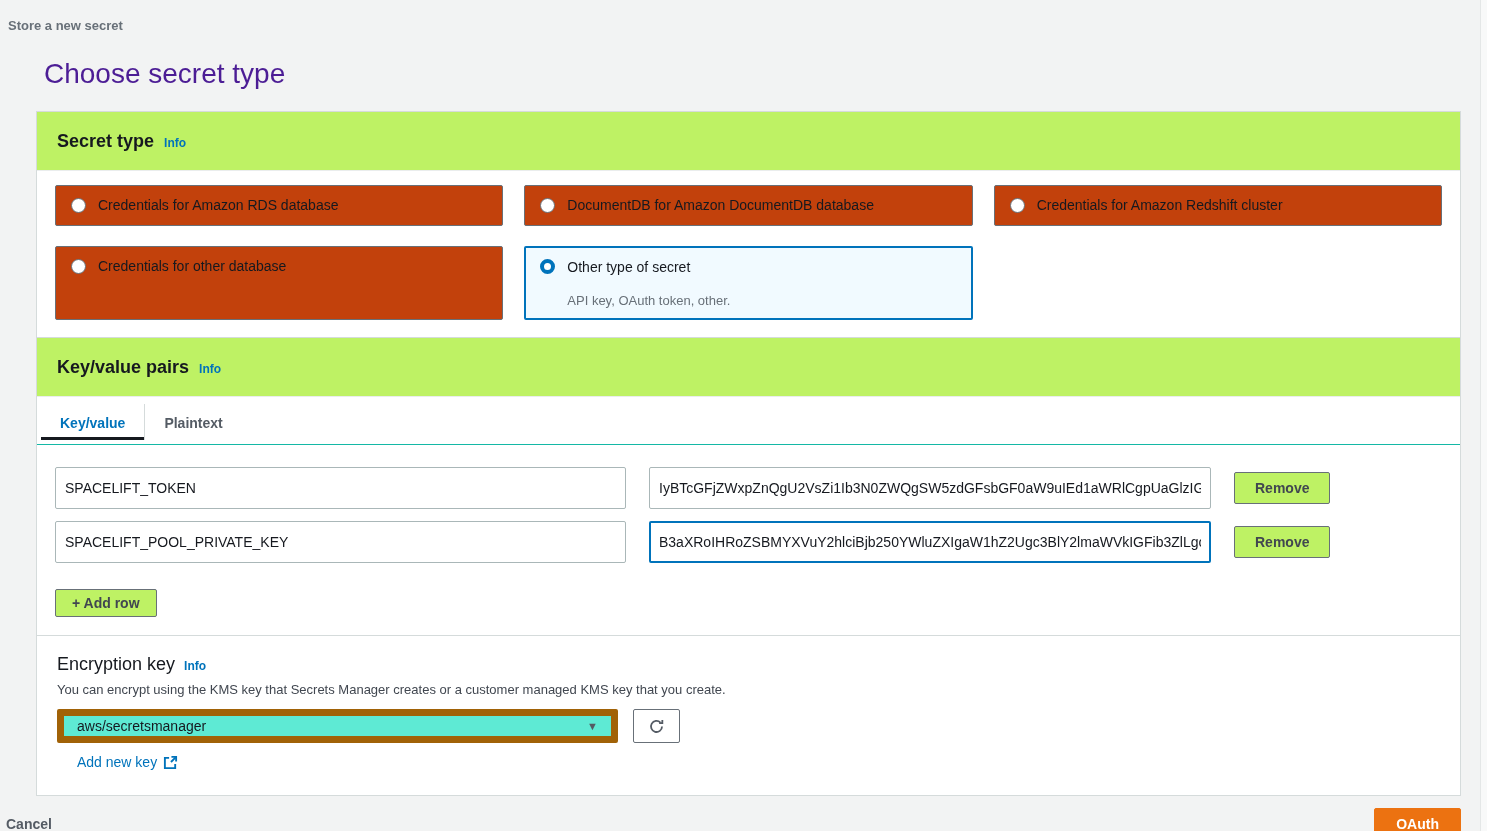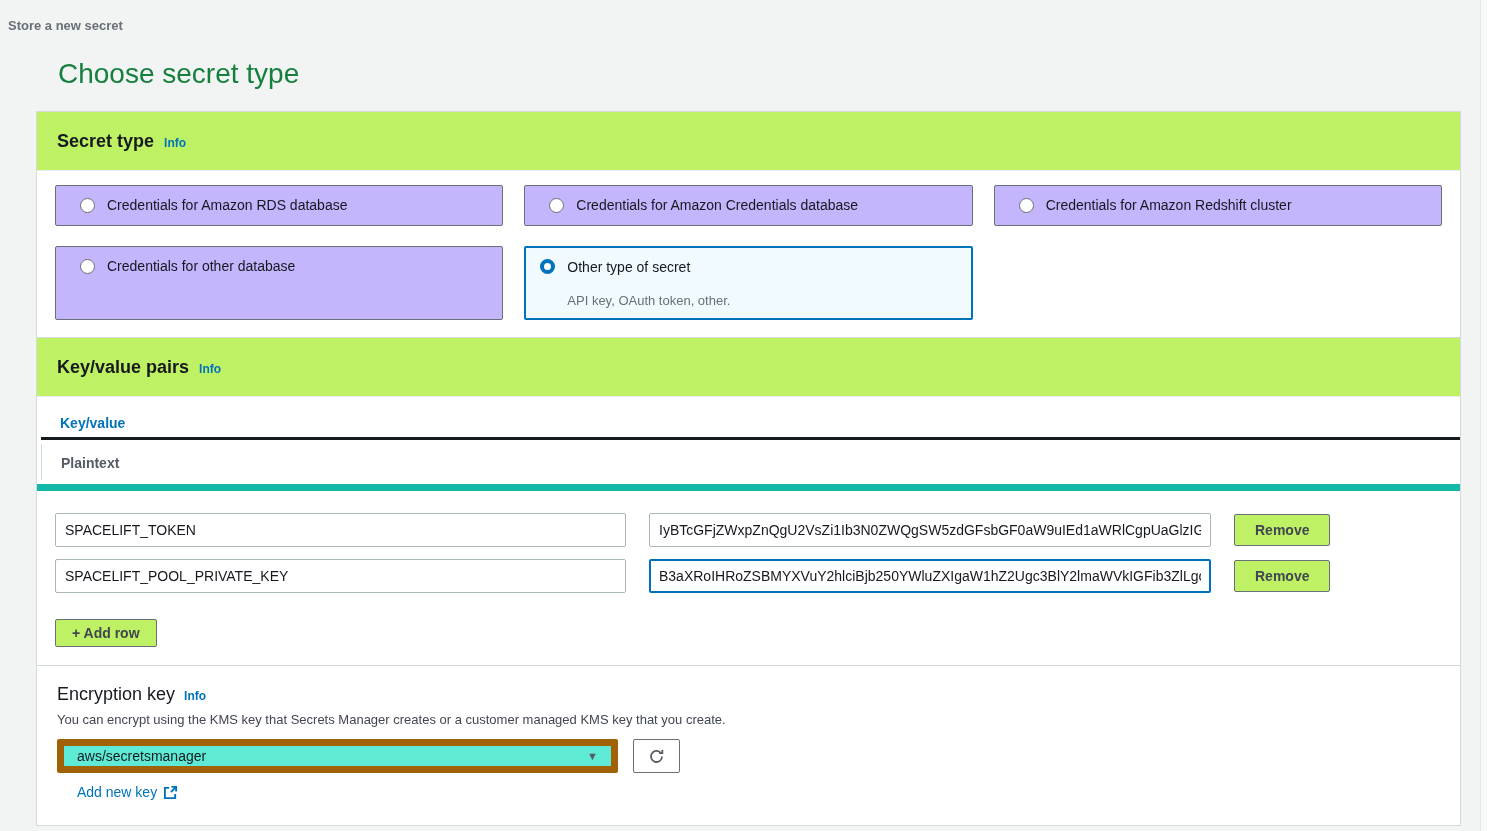--- a/index.html
+++ b/index.html
@@ -6,51 +6,51 @@
   html,body { margin:0; padding:0; }
   body {
     width:1487px; height:831px;
     background:#f2f3f3;
     font-family:"Liberation Sans", sans-serif;
     color:#16191f;
     position:relative;
     overflow:hidden;
   }
   .breadcrumb { padding:18px 0 0 8px; font-size:13px; font-weight:bold; color:#687078; }
-  .page-title { margin:25px 0 0 58px; font-size:28px; font-weight:400; color:#15803d; }
+  .page-title { margin:25px 0 0 44px; font-size:28px; font-weight:400; color:#4c1d95; }
 
   .card { margin:21px 26px 0 36px; background:#fff; border:1px solid #d5dbdb; }
   .section { border-top:1px solid #d5dbdb; }
   .section:first-child { border-top:none; }
 
   .section-header { background:#bef264; padding:19px 20px 18px; border-bottom:1px solid #eaeded; display:flex; align-items:baseline; gap:10px; }
   .section-header h2 { margin:0; font-size:18px; font-weight:bold; color:#16191f; }
   .info-link { color:#0073bb; font-size:12px; font-weight:bold; text-decoration:none; cursor:pointer; }
 
   .secret-type-content { padding:14px 18px 17px; }
   .tile-grid { display:grid; grid-template-columns:repeat(3,1fr); gap:20px 21px; }
-  .tile { border:1px solid #687078; border-radius:2px; background:#c4b5fd; padding:11px 24px; display:flex; gap:12px; align-items:flex-start; cursor:pointer; }
+  .tile { border:1px solid #687078; border-radius:2px; background:#c2410c; padding:11px 15px; display:flex; gap:12px; align-items:flex-start; cursor:pointer; }
   .tile.selected { border:2px solid #0073bb; background:#f1faff; padding:10px 14px; }
   .radio { width:15px; height:15px; border:1px solid #687078; border-radius:50%; background:#fff; flex:none; margin-top:1px; }
   .radio.checked { border:4px solid #0073bb; }
   .tile-label { font-size:14px; color:#16191f; line-height:17px; }
   .tile-desc { font-size:13px; color:#687078; margin-top:17px; line-height:15px; }
 
-  .tabs { display:flex; border-bottom:7px solid #14b8a6; padding:7px 0 0 4px;flex-direction:column; }
+  .tabs { display:flex; border-bottom:1px solid #14b8a6; padding:7px 0 0 4px; }
   .tab { position:relative; padding:11px 19px 9px; margin-bottom:4px; font-size:14px; font-weight:bold; color:#545b64; cursor:pointer; }
   .tab.active { color:#0073bb; }
   .tab.active::after { content:""; position:absolute; left:0; right:0; bottom:0; height:3px; background:#16191f; }
   .tab + .tab { border-left:1px solid #d5dbdb; }
 
   .kv-content { padding:22px 18px 18px; }
   .kv-row { display:flex; gap:23px; margin-bottom:12px; align-items:center; }
   .kv-key-wrap { width:571px; }
   .kv-value-wrap { width:562px; }
   .text-input {
-    width:100%; height:34px; border:1px solid #aab7b8; border-radius:2px;
+    width:100%; height:42px; border:1px solid #aab7b8; border-radius:2px;
     padding:0 9px; font-size:14px; font-family:inherit; color:#16191f; background:#fff;
   }
   .text-input.focused { border:2px solid #0073bb; padding:0 8px; }
   .btn-secondary {
     background:#bef264; border:1px solid #687078; border-radius:2px;
     color:#414750; font-weight:bold; font-size:14px; font-family:inherit;
     padding:6px 20px; cursor:pointer; line-height:18px;
   }
   .add-row-btn { margin-top:14px; padding:4px 16px; }
 
@@ -88,21 +88,21 @@
       <a class="info-link">Info</a>
     </div>
     <div class="secret-type-content">
       <div class="tile-grid">
         <div class="tile">
           <span class="radio"></span>
           <span class="tile-label">Credentials for Amazon RDS database</span>
         </div>
         <div class="tile">
           <span class="radio"></span>
-          <span class="tile-label">Credentials for Amazon Credentials database</span>
+          <span class="tile-label">DocumentDB for Amazon DocumentDB database</span>
         </div>
         <div class="tile">
           <span class="radio"></span>
           <span class="tile-label">Credentials for Amazon Redshift cluster</span>
         </div>
         <div class="tile">
           <span class="radio"></span>
           <span class="tile-label">Credentials for other database</span>
         </div>
         <div class="tile selected">

